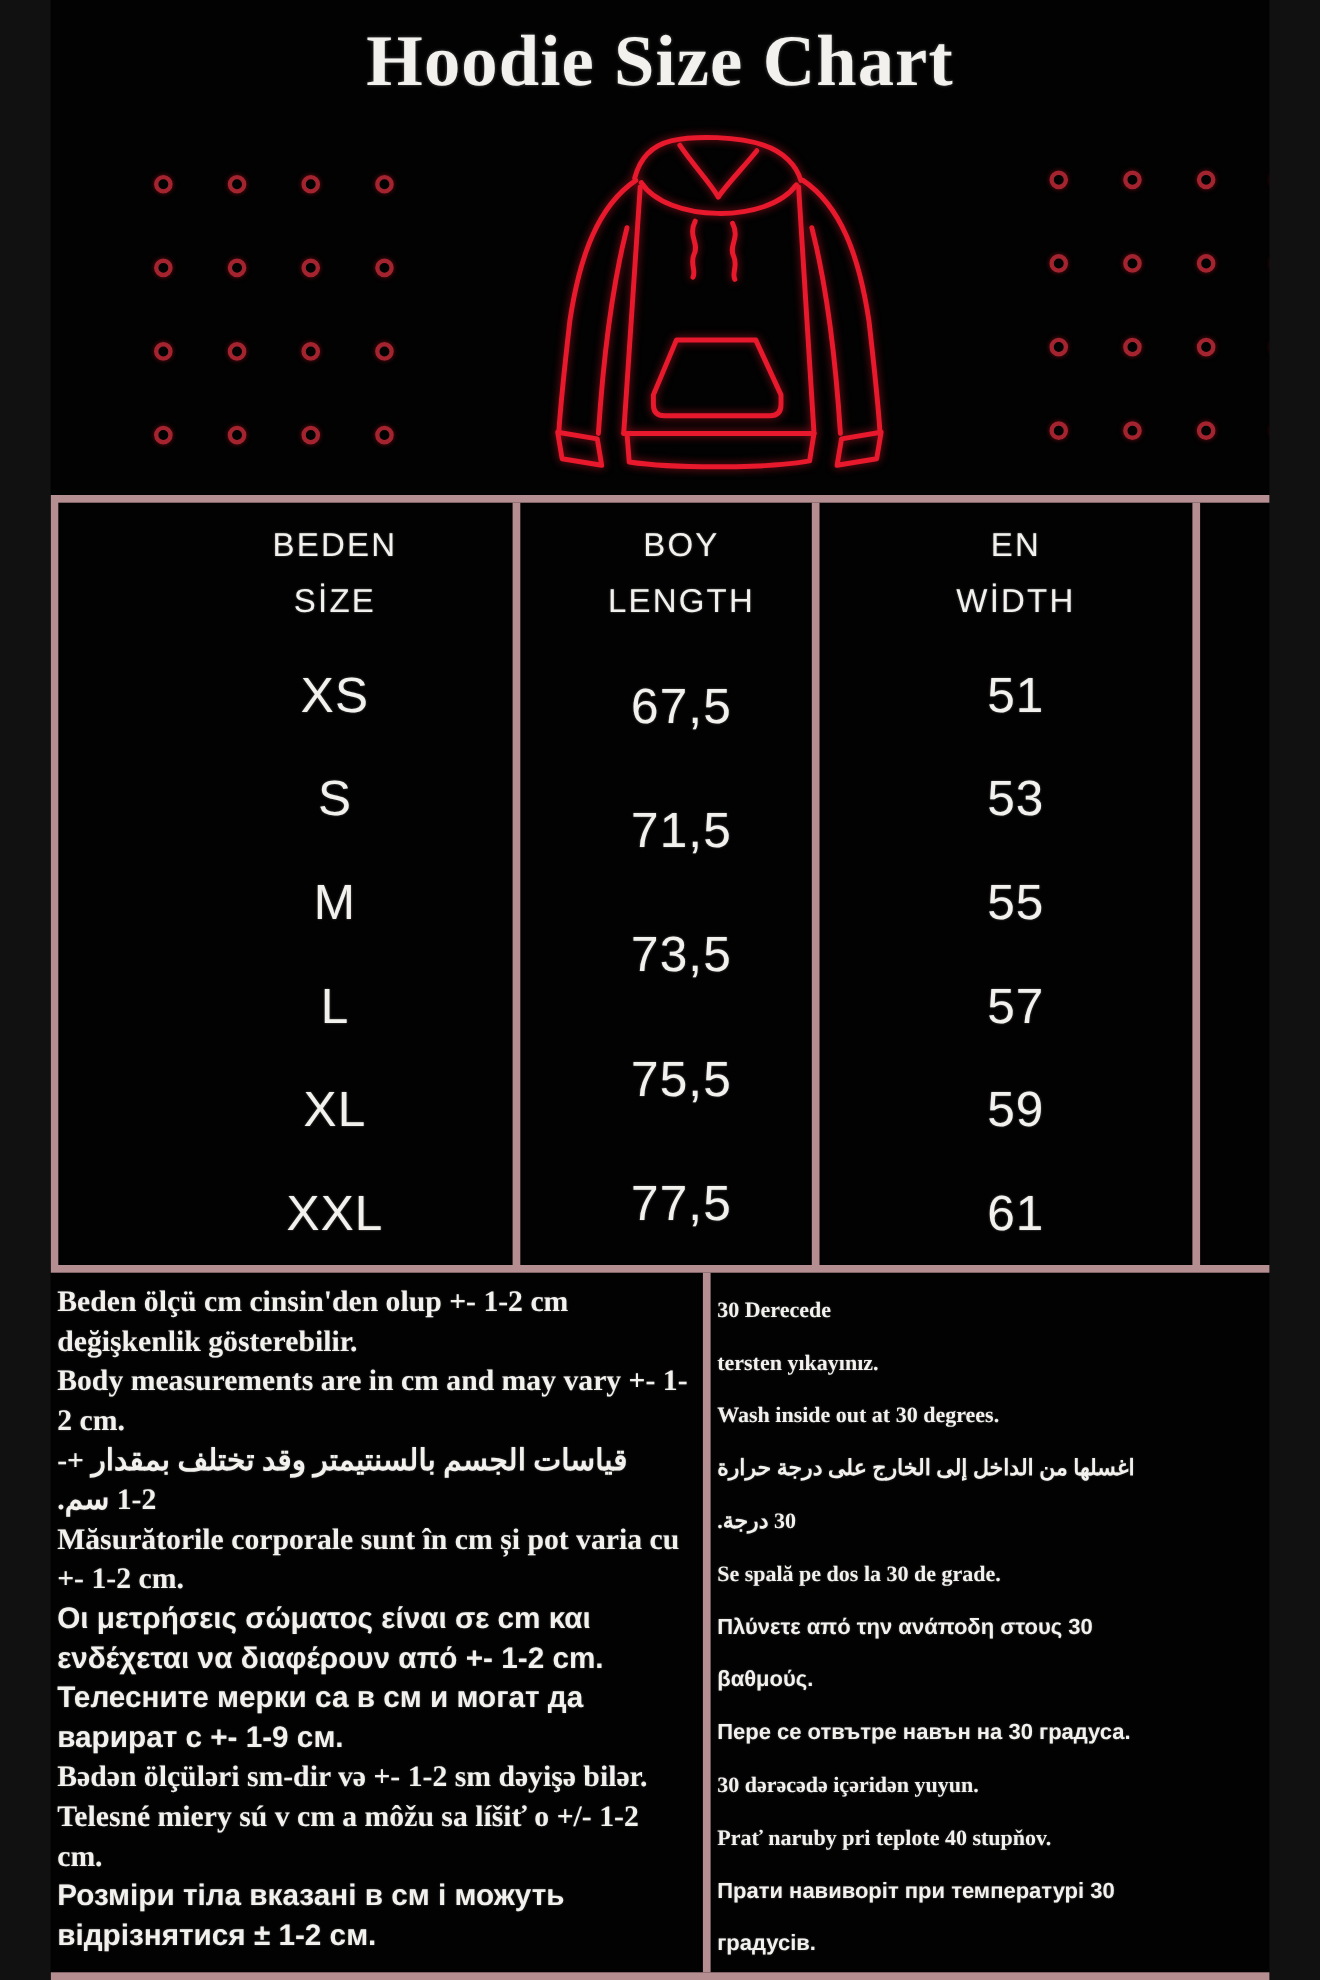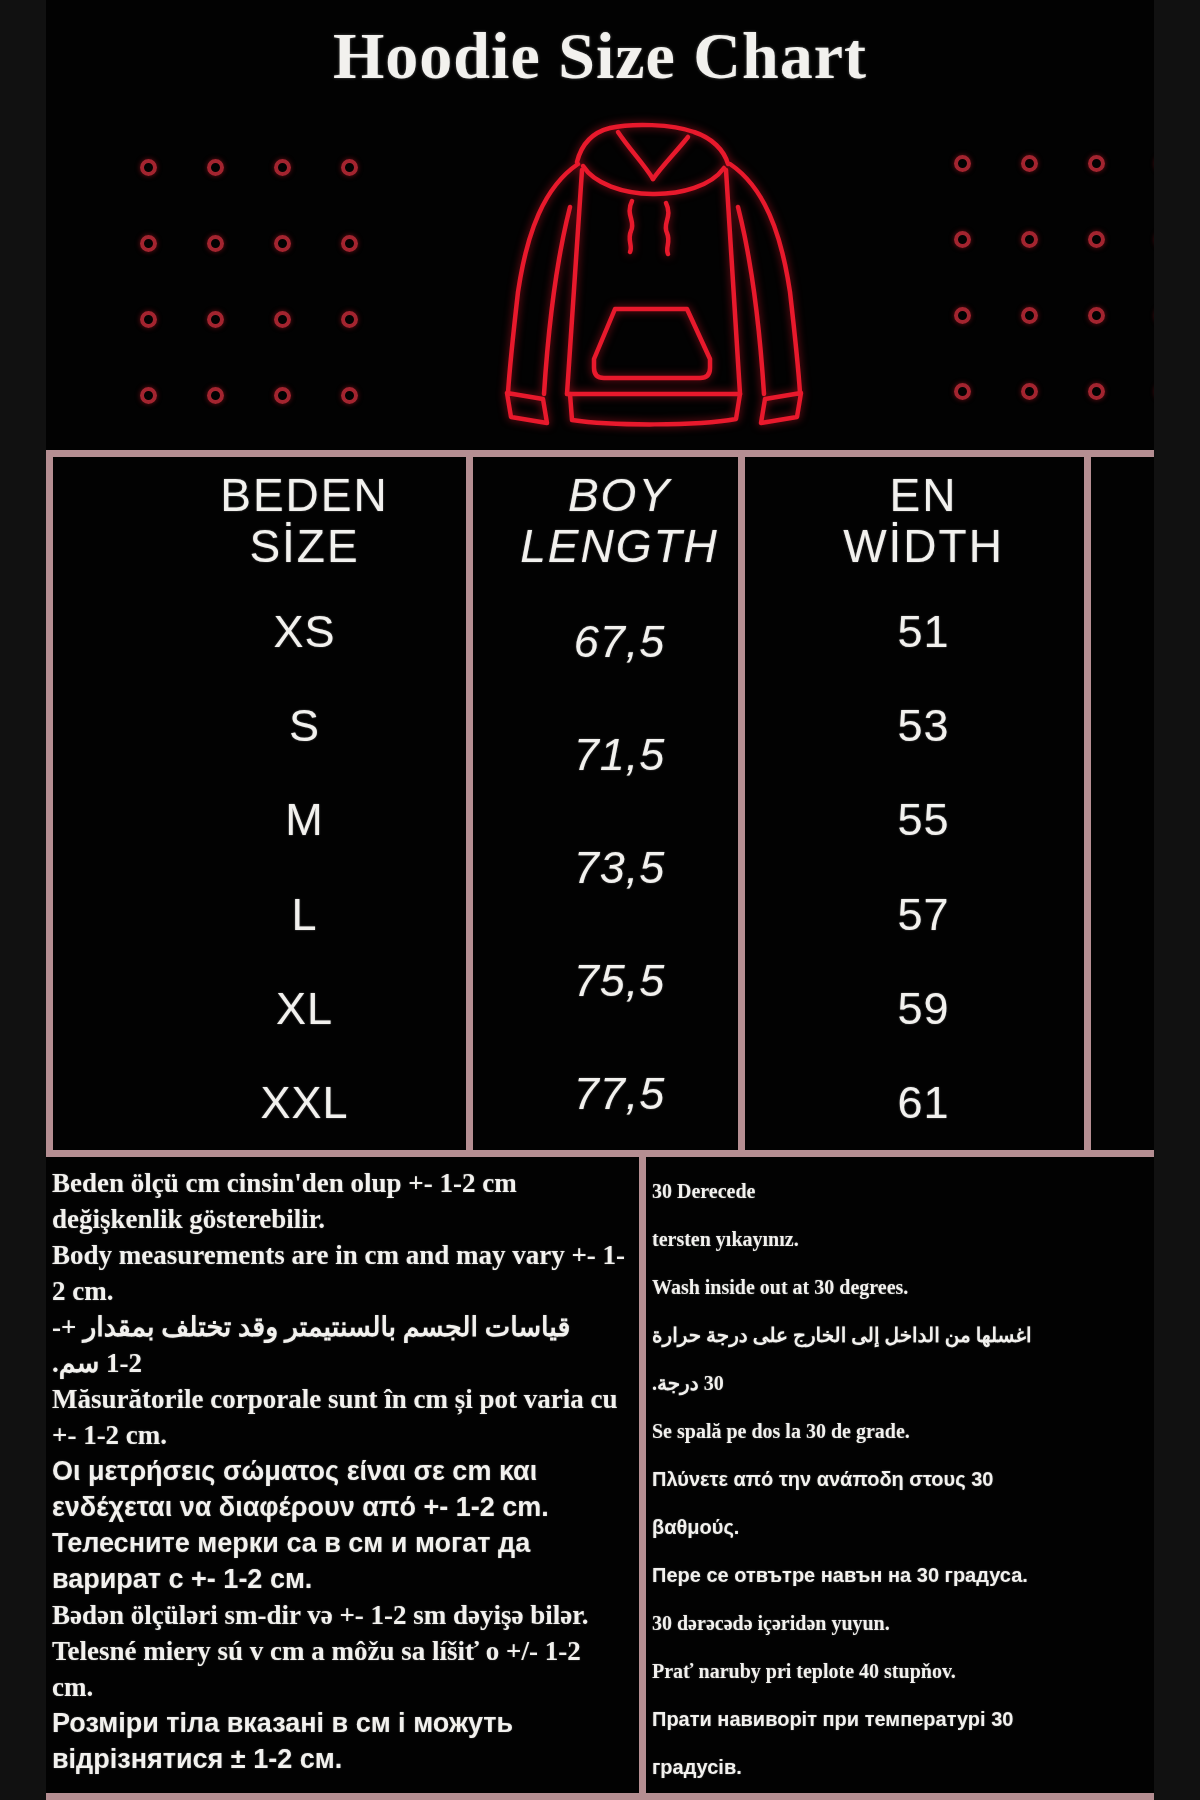--- a/index.html
+++ b/index.html
@@ -41,29 +41,29 @@
   .size-table{
     position:absolute;left:0;top:450px;width:1200px;height:707px;
     box-sizing:border-box;border:7px solid var(--rose);
     display:grid;grid-template-columns:413px 272px 346px 1fr;
     font-family:"Liberation Sans","DejaVu Sans",sans-serif;
   }
   .tcol{display:flex;flex-direction:column;box-sizing:border-box;}
   .tcol+.tcol{border-left:7px solid var(--rose);}
   .hdr{
     height:128px;display:flex;flex-direction:column;align-items:center;justify-content:center;
-    font-size:46px;line-height:51px;letter-spacing:2px;font-weight:400;
+    font-size:30px;line-height:51px;letter-spacing:2px;font-weight:400;
     text-shadow:0 0 2px rgba(255,255,255,.4);
   }
   .cell{
     flex:1;display:flex;align-items:center;justify-content:center;
     font-size:45px;letter-spacing:1px;text-shadow:0 0 2px rgba(255,255,255,.4);
   }
   .col-size .hdr,.col-size .cell{padding-left:90px;}
-  .col-length .hdr,.col-length .cell{padding-left:28px;font-style:italic;}
+  .col-length .hdr,.col-length .cell{padding-left:28px;}
   .col-width .hdr,.col-width .cell{padding-left:18px;}
   
   .care{
     position:absolute;left:0;top:1157px;width:1200px;height:643px;
     box-sizing:border-box;border-bottom:7px solid var(--rose);
     display:grid;grid-template-columns:600px 1fr;
   }
   .panel{box-sizing:border-box;padding:8px 6px;text-align:left;overflow:hidden;}
   .panel-left{border-right:7px solid var(--rose);}
   .panel-left .line{font-size:27px;line-height:36px;font-weight:700;}
@@ -192,21 +192,21 @@
       <div class="line" dir="auto">değişkenlik gösterebilir.</div>
       <div class="line" dir="auto">Body measurements are in cm and may vary +- 1-</div>
       <div class="line" dir="auto">2 cm.</div>
       <div class="line" dir="auto">قياسات الجسم بالسنتيمتر وقد تختلف بمقدار +-</div>
       <div class="line" dir="auto">1-2 سم.</div>
       <div class="line" dir="auto">Măsurătorile corporale sunt în cm și pot varia cu</div>
       <div class="line" dir="auto">+- 1-2 cm.</div>
       <div class="line sans" dir="auto">Οι μετρήσεις σώματος είναι σε cm και</div>
       <div class="line sans" dir="auto">ενδέχεται να διαφέρουν από +- 1-2 cm.</div>
       <div class="line sans" dir="auto">Телесните мерки са в см и могат да</div>
-      <div class="line sans" dir="auto">варират с +- 1-2 см.</div>
+      <div class="line sans" dir="auto">варират с +- 1-9 см.</div>
       <div class="line" dir="auto">Bədən ölçüləri sm-dir və +- 1-2 sm dəyişə bilər.</div>
       <div class="line" dir="auto">Telesné miery sú v cm a môžu sa líšiť o +/- 1-2</div>
       <div class="line" dir="auto">cm.</div>
       <div class="line sans" dir="auto">Розміри тіла вказані в см і можуть</div>
       <div class="line sans" dir="auto">відрізнятися ± 1-2 см.</div>
     </div>
     <div class="panel panel-right">
       <div class="line" dir="auto">30 Derecede</div>
       <div class="line" dir="auto">tersten yıkayınız.</div>
       <div class="line" dir="auto">Wash inside out at 30 degrees.</div>

